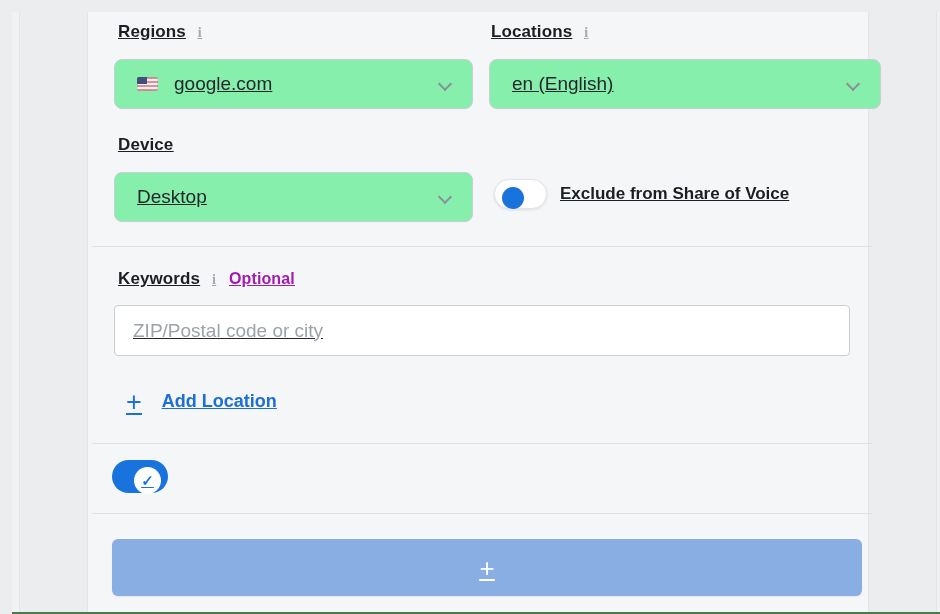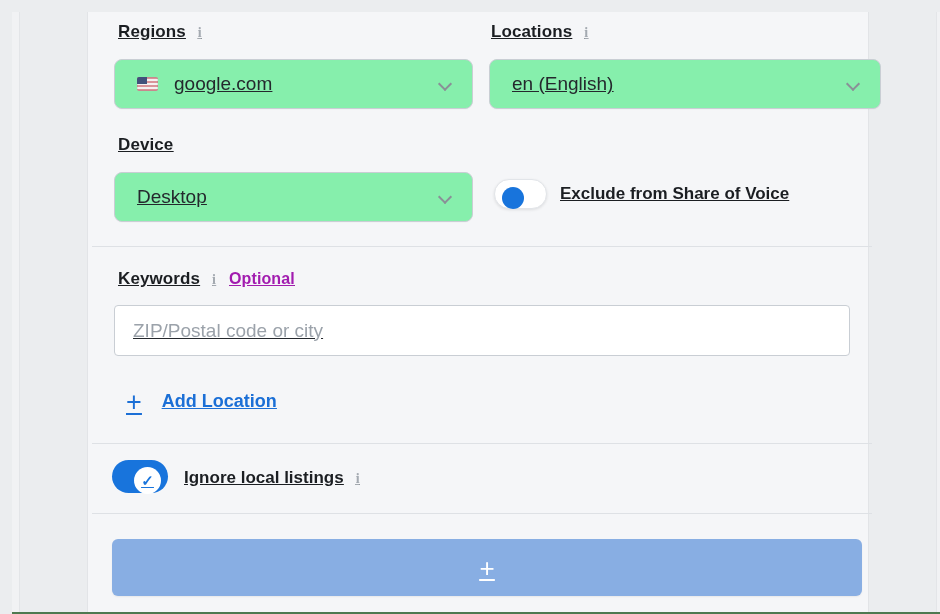--- a/index.html
+++ b/index.html
@@ -167,23 +167,20 @@
     <span>Add Location</span>
   </button>
 
   <div class="divider" style="top:427px;"></div>
 
   <div class="toggle on" style="left:20px; top:444px;">
     <span class="knob">
         <span>✓</span>
       </span>
   </div>
-  <div class="toggle-label" style="left:88px; top:452px;">
-    <span>Ignore local listings</span><span class="info-i">i</span>
-  </div>
 
   <div class="divider" style="top:497px;"></div>
 
   <button class="primary-btn">
     <span class="plus">+</span>
   </button>
 
 </div>
 
 <div class="green-bar-dark"></div>

